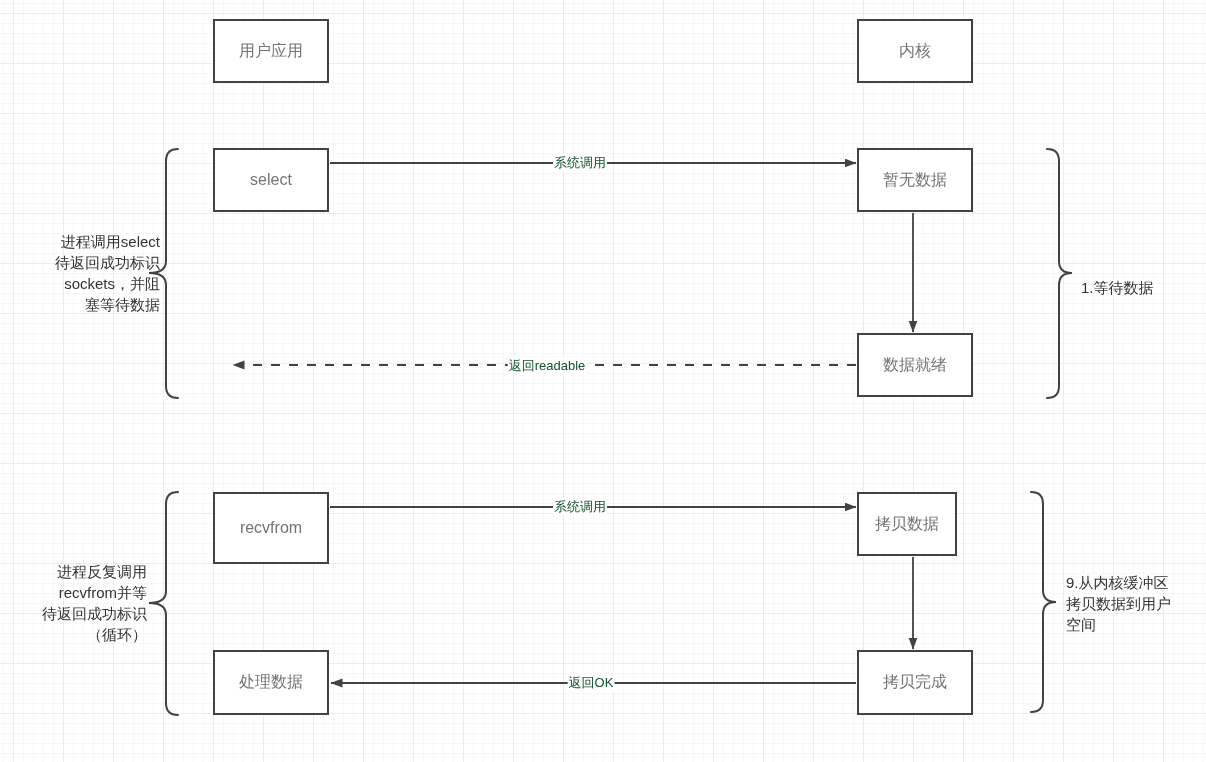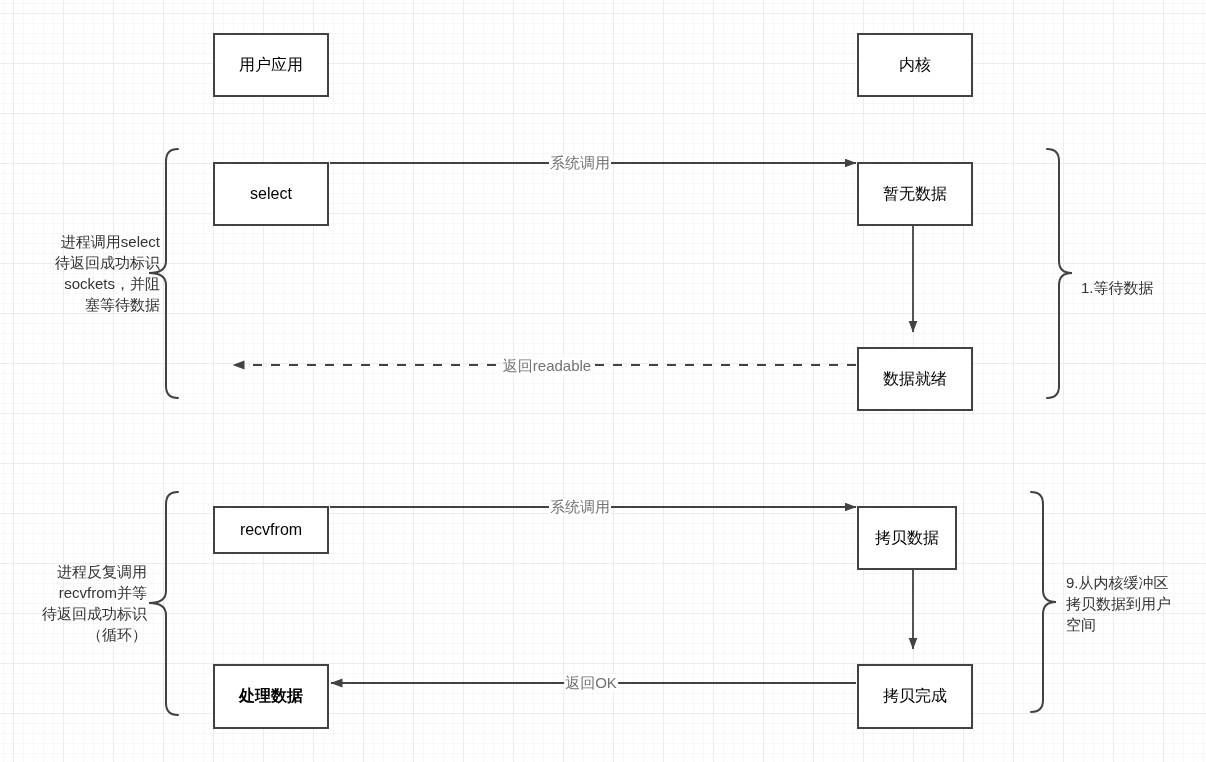--- a/index.html
+++ b/index.html
@@ -29,32 +29,31 @@
 
   .node {
     position: absolute;
     box-sizing: border-box;
     border: 2px solid #424242;
     background: #ffffff;
     display: flex;
     align-items: center;
     justify-content: center;
     font-size: 16px;
-    color: #000000;
+    color: #737373;
     white-space: nowrap;
-    margin-top: 14px;
   }
 
   .edge-label {
     position: absolute;
     transform: translate(-50%, -50%);
     background: #ffffff;
     padding: 0 1px;
-    font-size: 15px;
-    color: #737373;
+    font-size: 13px;
+    color: #14532d;
     white-space: nowrap;
     line-height: 18px;
   }
 
   .annotation {
     position: absolute;
     font-size: 15px;
     color: #333333;
     line-height: 21px;
     white-space: pre-line;
@@ -97,23 +96,23 @@
 
       <path d="M1031,492 Q1043,492 1043,504 L1043,590 Q1043,602 1056,602 Q1043,602 1043,614 L1043,700 Q1043,712 1031,712"></path>
     </g>
   </svg>
 
   <div class="node" style="left:213px; top:19px;  width:116px; height:64px;">用户应用</div>
   <div class="node" style="left:857px; top:19px;  width:116px; height:64px;">内核</div>
   <div class="node" style="left:213px; top:148px; width:116px; height:64px;">select</div>
   <div class="node" style="left:857px; top:148px; width:116px; height:64px;">暂无数据</div>
   <div class="node" style="left:857px; top:333px; width:116px; height:64px;">数据就绪</div>
-  <div class="node" style="left:213px; top:492px; width:116px; height:48px;">recvfrom</div>
+  <div class="node" style="left:213px; top:492px; width:116px; height:72px;">recvfrom</div>
   <div class="node" style="left:857px; top:492px; width:100px; height:64px;">拷贝数据</div>
-  <div class="node" style="left:213px; top:650px; width:116px; height:65px;font-weight:bold;">处理数据</div>
+  <div class="node" style="left:213px; top:650px; width:116px; height:65px;">处理数据</div>
   <div class="node" style="left:857px; top:650px; width:116px; height:65px;">拷贝完成</div>
 
   <div class="edge-label" style="left:580px; top:163px;">系统调用</div>
   <div class="edge-label" style="left:547px; top:366px;">返回readable</div>
   <div class="edge-label" style="left:580px; top:507px;">系统调用</div>
   <div class="edge-label" style="left:591px; top:683px;">返回OK</div>
 
   <div class="annotation right-align" style="left:10px; width:150px; top:273px;">进程调用select
 待返回成功标识
 sockets，并阻

